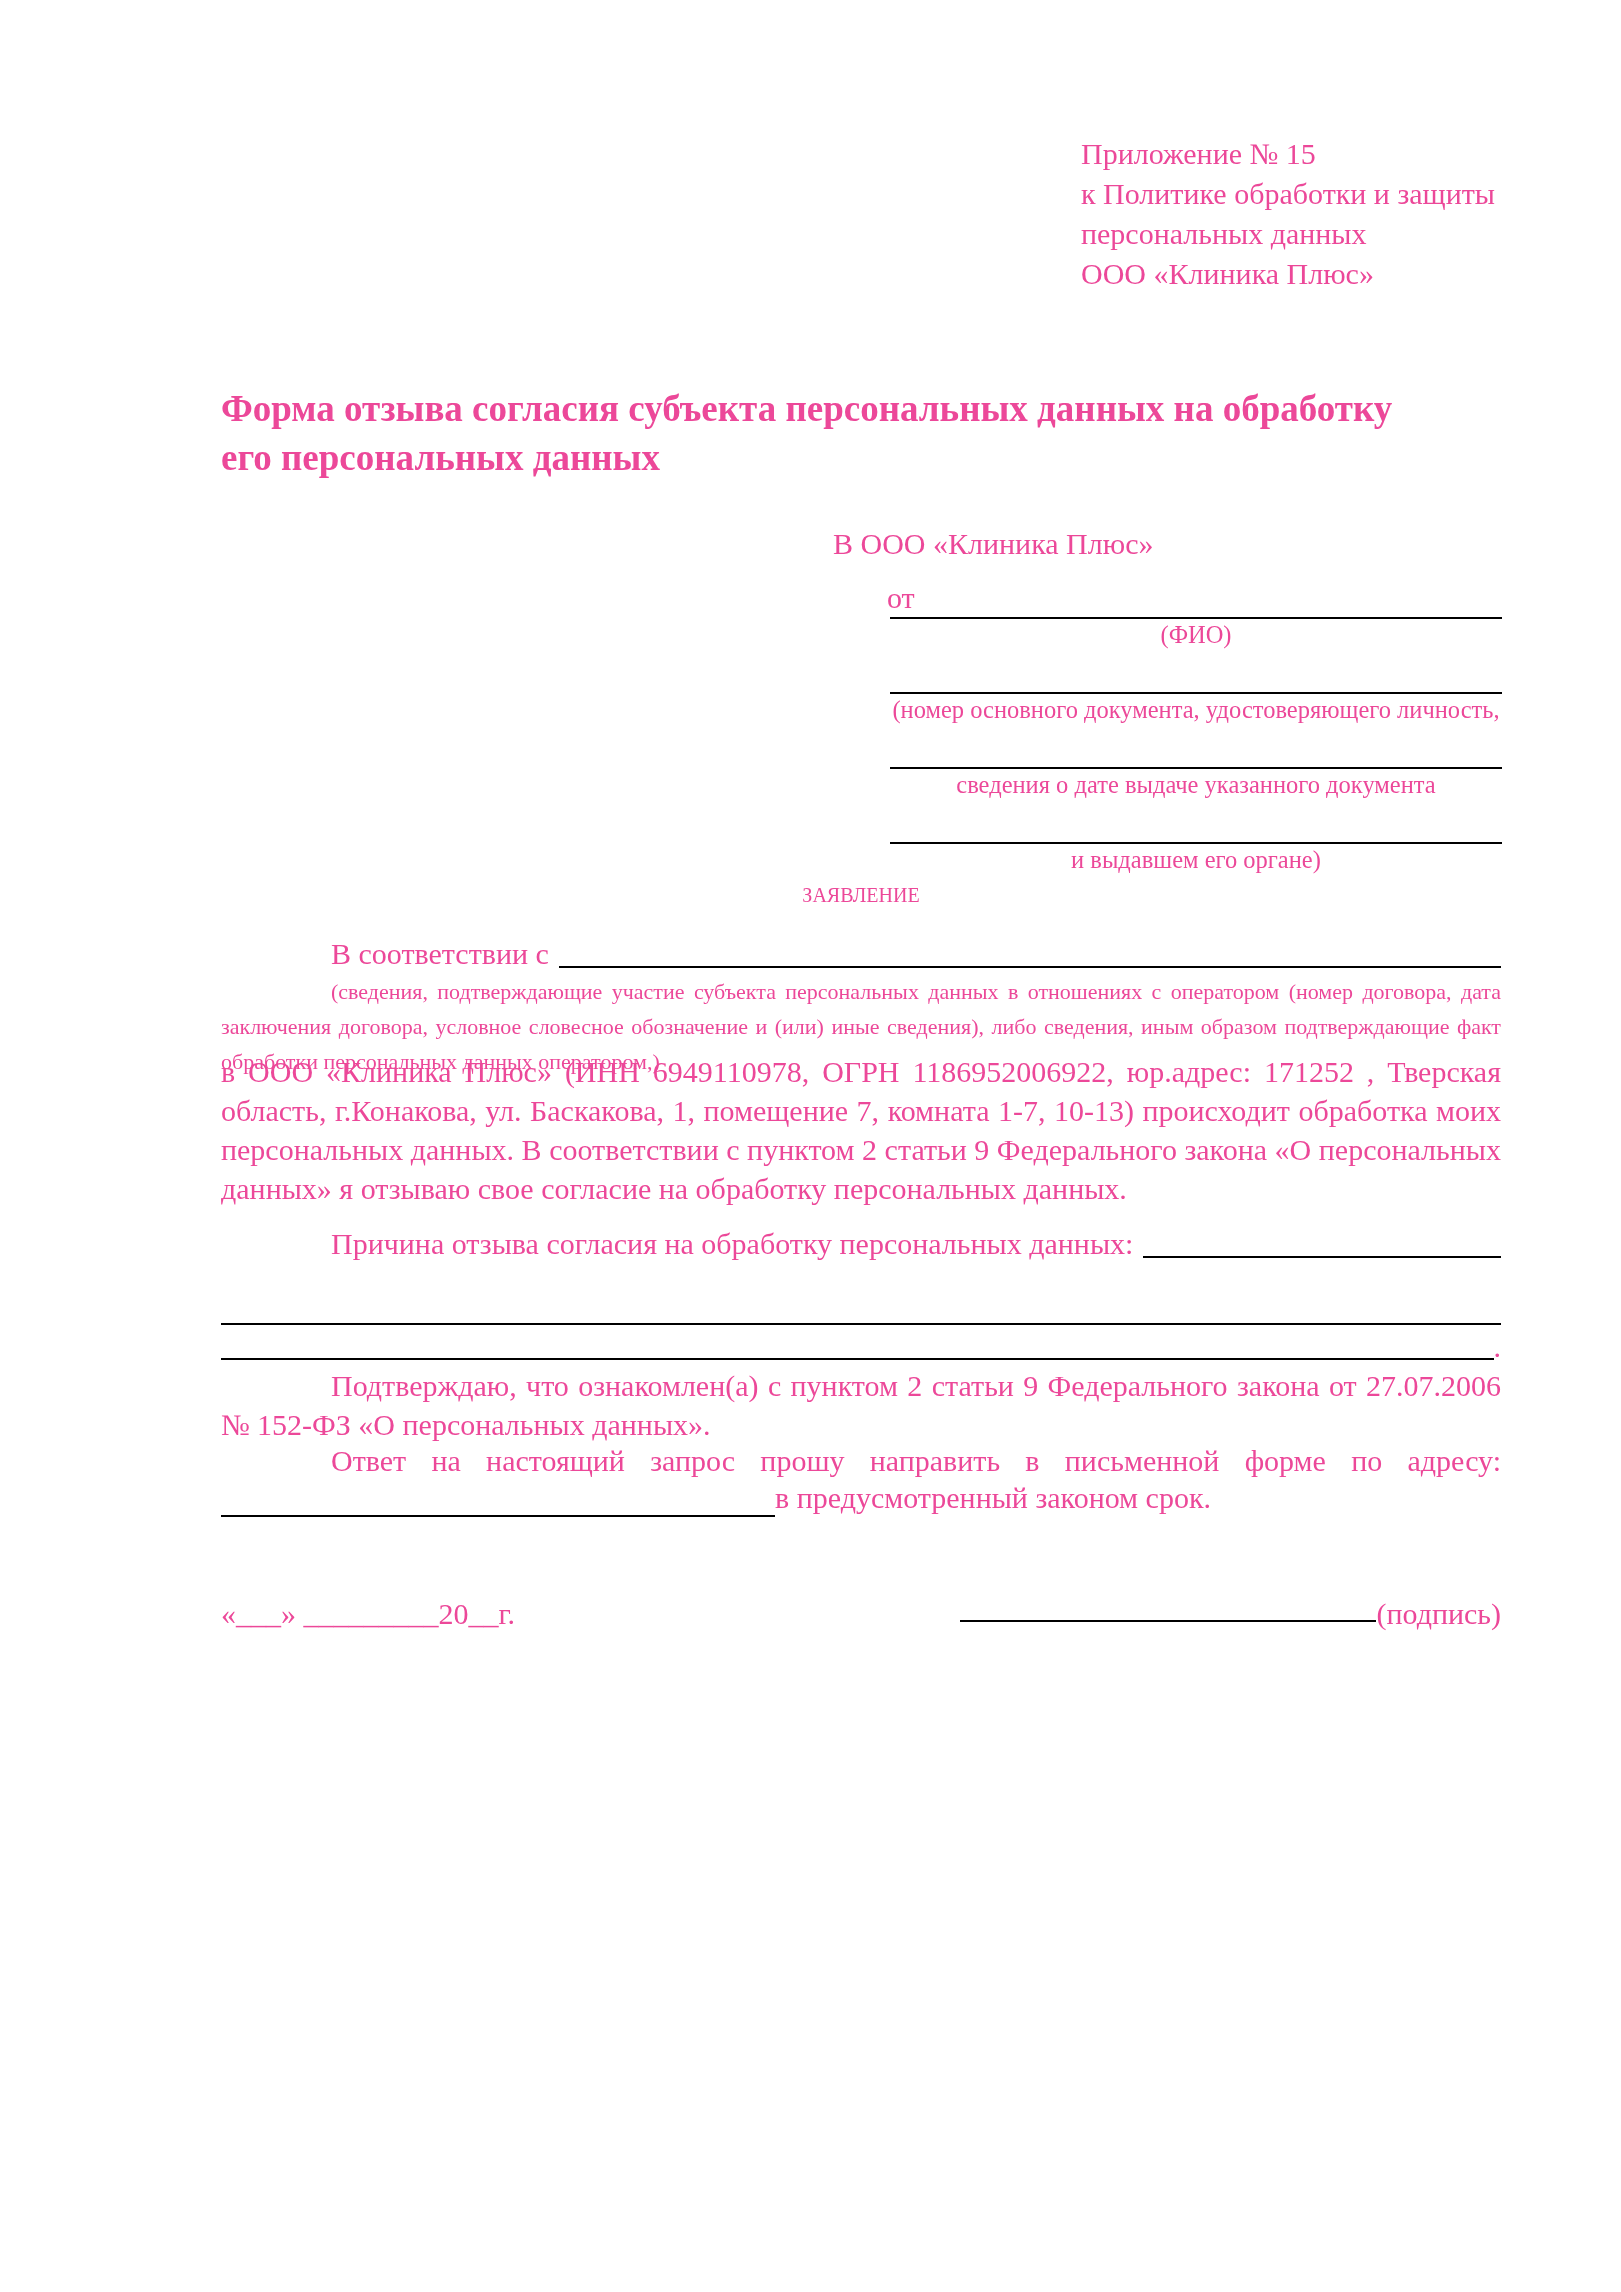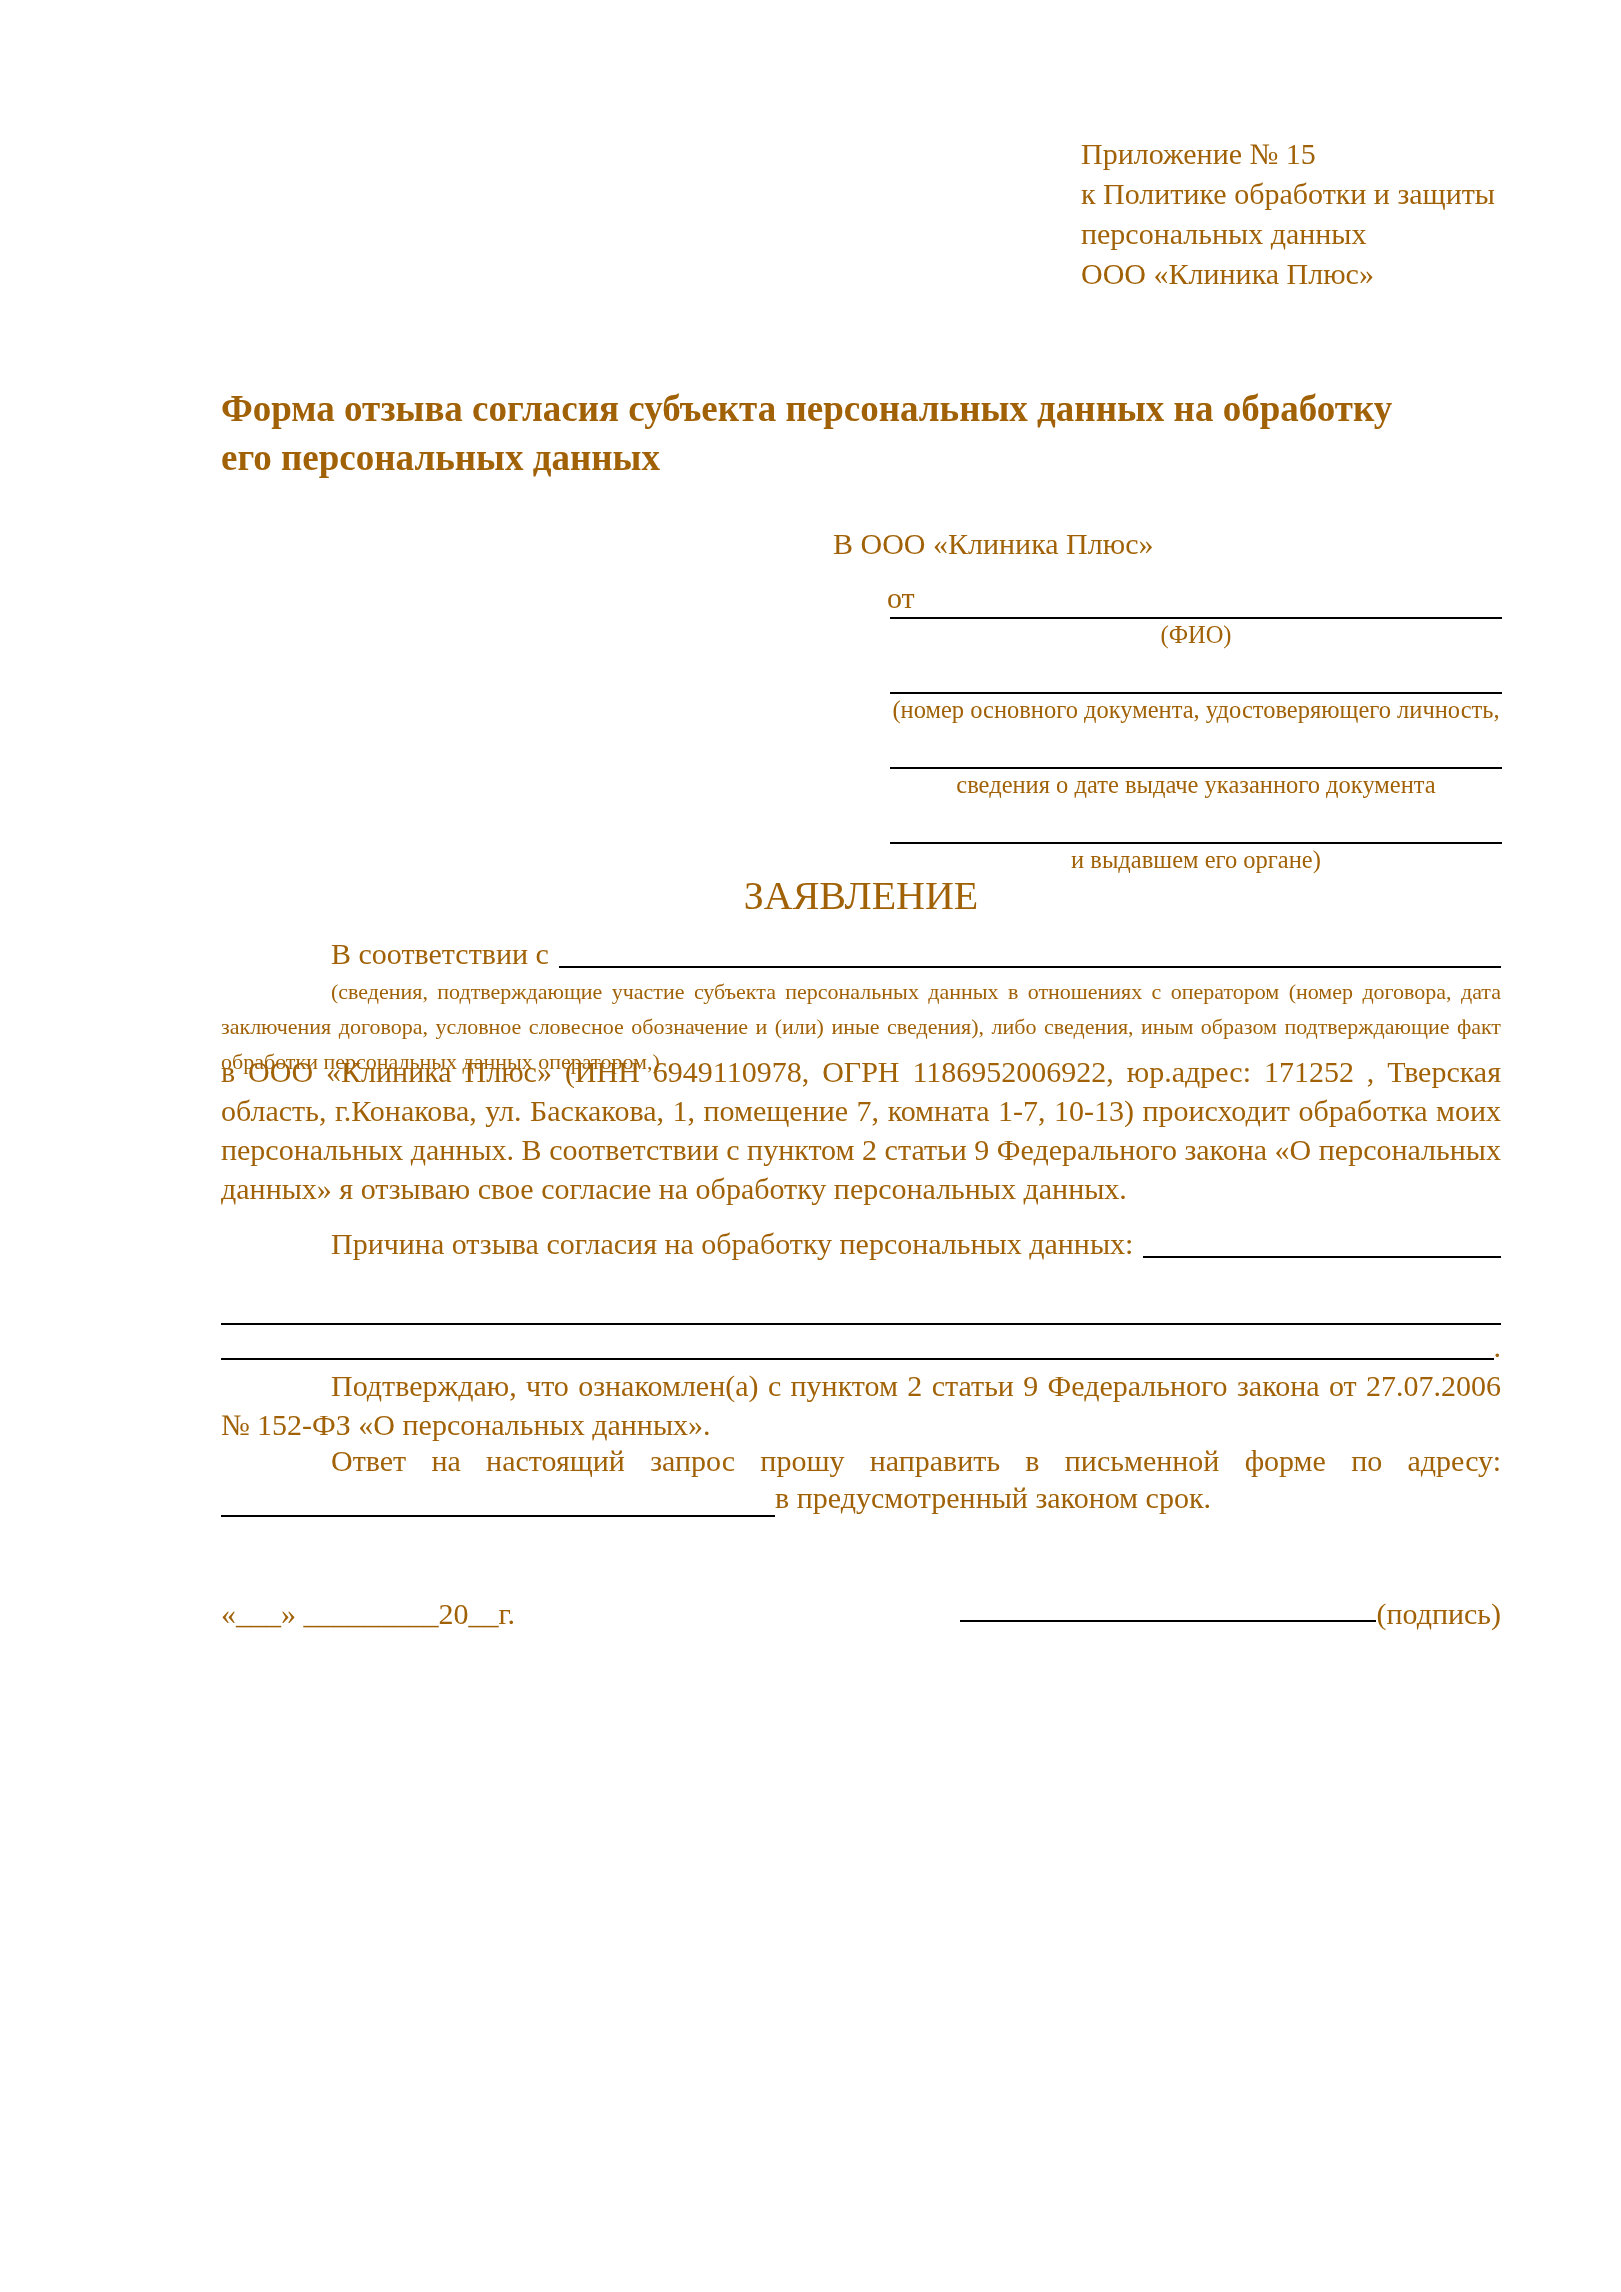--- a/index.html
+++ b/index.html
@@ -1,37 +1,37 @@
 <!DOCTYPE html>
 <html lang="ru"><head>
 <meta charset="utf-8">
 <style>
   html,body{margin:0;padding:0;background:#ffffff;}
   .page{
     position:relative;
     width:1621px;height:1653px;
-    background:#ffffff;color:#a16207;
+    background:#ffffff;color:#ec4899;
     font-family:"Liberation Serif","DejaVu Serif",serif;
     font-size:30px;line-height:39px;
     overflow:hidden;
   }
   .abs{position:absolute;}
   
   .appendix{left:1081px;top:134px;line-height:40px;}
   
   .title{left:221px;right:120px;top:384px;text-align:left;
          font-weight:bold;font-size:37px;line-height:49px;}
   
   .to-line{left:833px;top:524px;}
   .from-label{left:887px;top:578px;}
   .fields{left:890px;top:617px;width:612px;}
   .field{border-top:2.9px solid #000;height:64px;margin-bottom:9px;}
   .field-caption{text-align:center;font-size:24.5px;line-height:31px;white-space:nowrap;}
   
-  .heading{left:221px;right:120px;top:876px;text-align:center;font-size:40px;}
+  .heading{left:221px;right:120px;top:876px;text-align:center;font-size:20px;}
   .flexline{display:flex;align-items:flex-end;text-align:center;}
   .intro{left:221px;right:120px;top:934px;}
   .ind{width:110px;flex:0 0 auto;}
   .fill-line{flex:1 1 auto;border-bottom:2.9px solid #000;margin-bottom:4.9px;margin-left:9.8px;}
   .footnote{left:221px;right:120px;top:974px;font-size:22px;line-height:35px;
             text-align:justify;text-indent:110px;}
   .body-par{left:221px;right:120px;top:1052px;text-align:justify;}
   .reason{left:221px;right:120px;top:1224px;}
   .reason span[data-bind]{white-space:nowrap;}
   .blank1{left:221px;right:120px;top:1323px;border-bottom:2.9px solid #000;height:0;}

